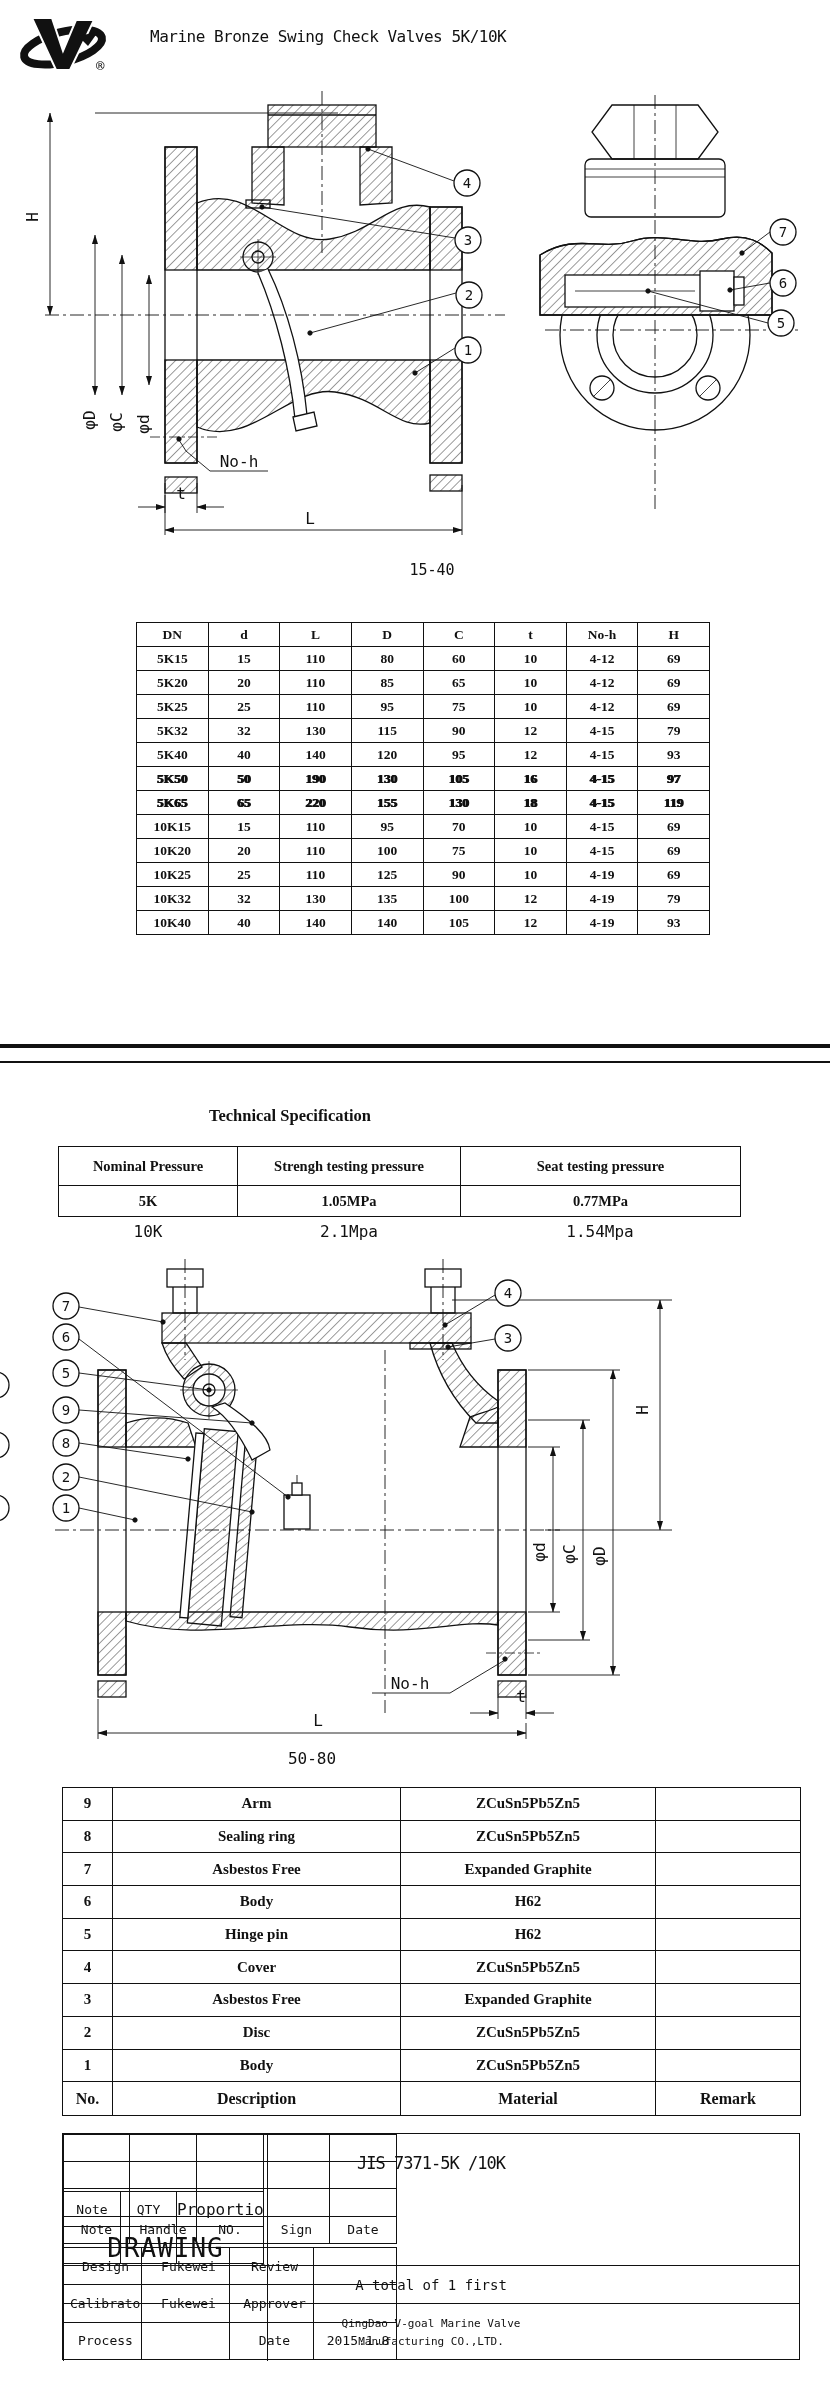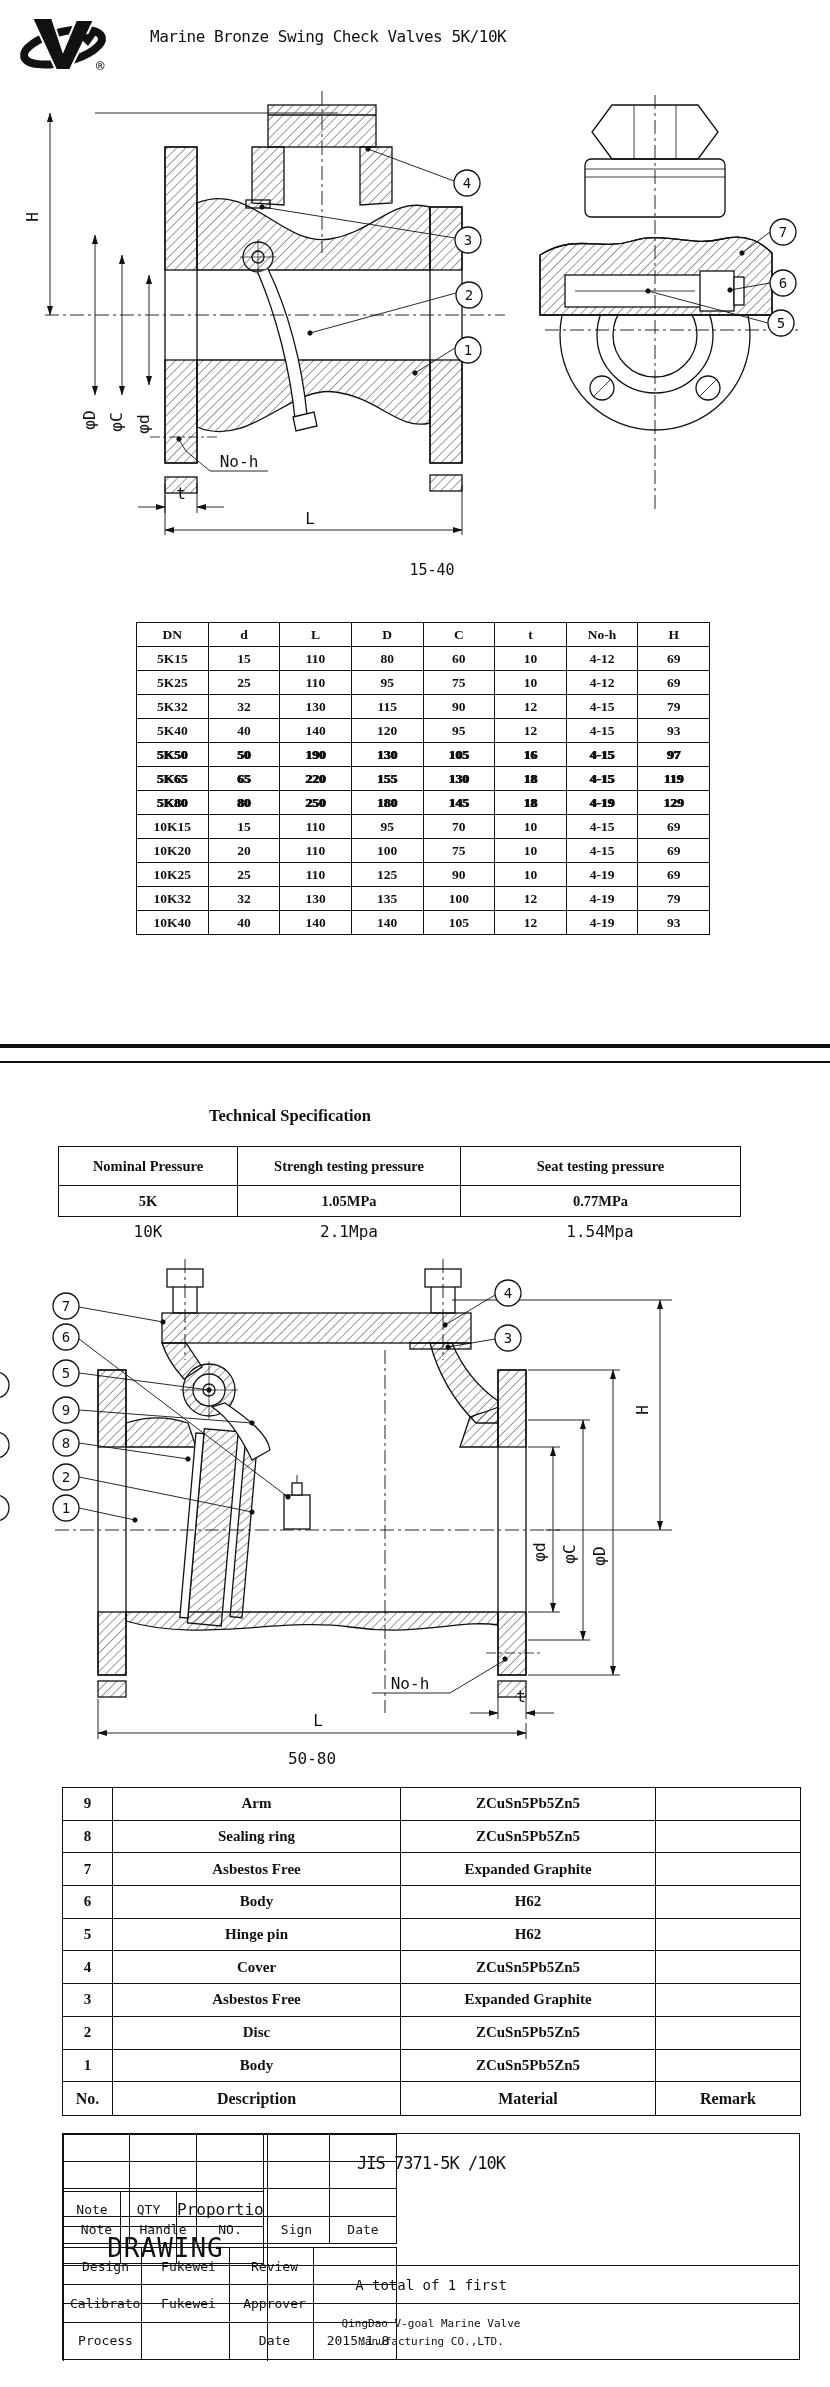--- a/index.html
+++ b/index.html
@@ -239,20 +239,30 @@
         <td>5K15</td>
         <td>15</td>
         <td>110</td>
         <td>80</td>
         <td>60</td>
         <td>10</td>
         <td>4-12</td>
         <td>69</td>
       </tr>
 
+      <tr>
+        <td>5K20</td>
+        <td>20</td>
+        <td>110</td>
+        <td>85</td>
+        <td>65</td>
+        <td>10</td>
+        <td>4-12</td>
+        <td>69</td>
+      </tr>
 
       <tr>
         <td>5K25</td>
         <td>25</td>
         <td>110</td>
         <td>95</td>
         <td>75</td>
         <td>10</td>
         <td>4-12</td>
         <td>69</td>
@@ -295,30 +305,20 @@
         <td>5K65</td>
         <td>65</td>
         <td>220</td>
         <td>155</td>
         <td>130</td>
         <td>18</td>
         <td>4-15</td>
         <td>119</td>
       </tr>
 
-      <tr class="bold-row">
-        <td>5K80</td>
-        <td>80</td>
-        <td>250</td>
-        <td>180</td>
-        <td>145</td>
-        <td>18</td>
-        <td>4-19</td>
-        <td>129</td>
-      </tr>
 
       <tr>
         <td>10K15</td>
         <td>15</td>
         <td>110</td>
         <td>95</td>
         <td>70</td>
         <td>10</td>
         <td>4-15</td>
         <td>69</td>

